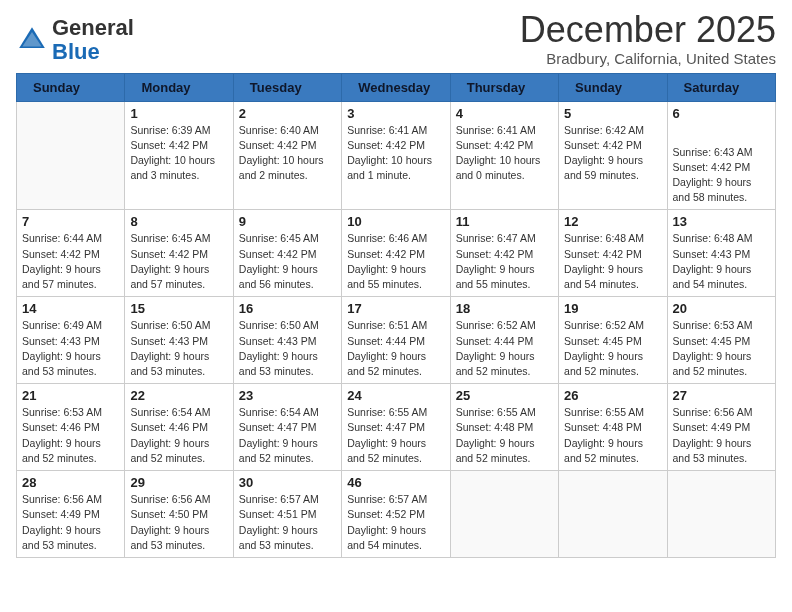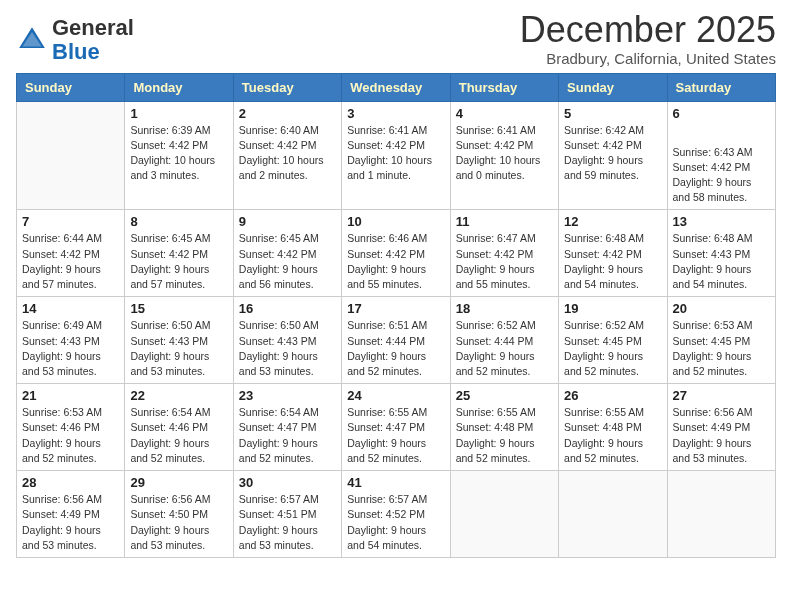--- a/index.html
+++ b/index.html
@@ -47,24 +47,24 @@
       color: #555;
       margin-top: 0;
     }
     .calendar {
       width: 100%;
       border-collapse: collapse;
       border: 1px solid #ccc;
     }
     .calendar th {
       background: #3a7abf;
-      color: #fef9c3;
+      color: #0f172a;
       font-size: 13px;
       font-weight: bold;
-      padding: 6px 8px;
+      padding: 6px 16px;
       text-align: left;
       border: 1px solid #2d6aaa;
     }
     .calendar td {
       border: 1px solid #ccc;
       vertical-align: top;
       padding: 4px 5px;
       width: calc(100% / 7);
       min-height: 85px;
       font-size: 11px;
@@ -332,21 +332,21 @@
 and 53 minutes.</div>
         </td>
         <td>
           <div class="day-number">30</div>
           <div class="day-info" style="white-space: pre-line;">Sunrise: 6:57 AM
 Sunset: 4:51 PM
 Daylight: 9 hours
 and 53 minutes.</div>
         </td>
         <td>
-          <div class="day-number">41</div>
+          <div class="day-number">46</div>
           <div class="day-info" style="white-space: pre-line;">Sunrise: 6:57 AM
 Sunset: 4:52 PM
 Daylight: 9 hours
 and 54 minutes.</div>
         </td>
         <td class="empty-cell"></td>
         <td class="empty-cell"></td>
         <td class="empty-cell"></td>
       </tr>
     </tbody>

